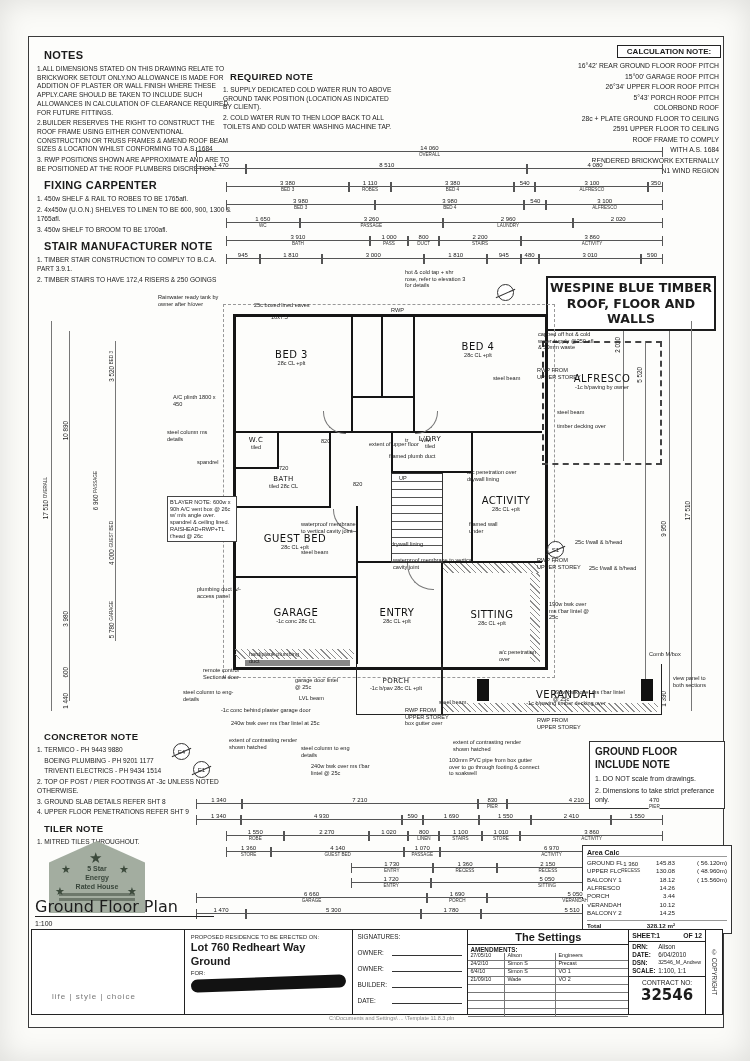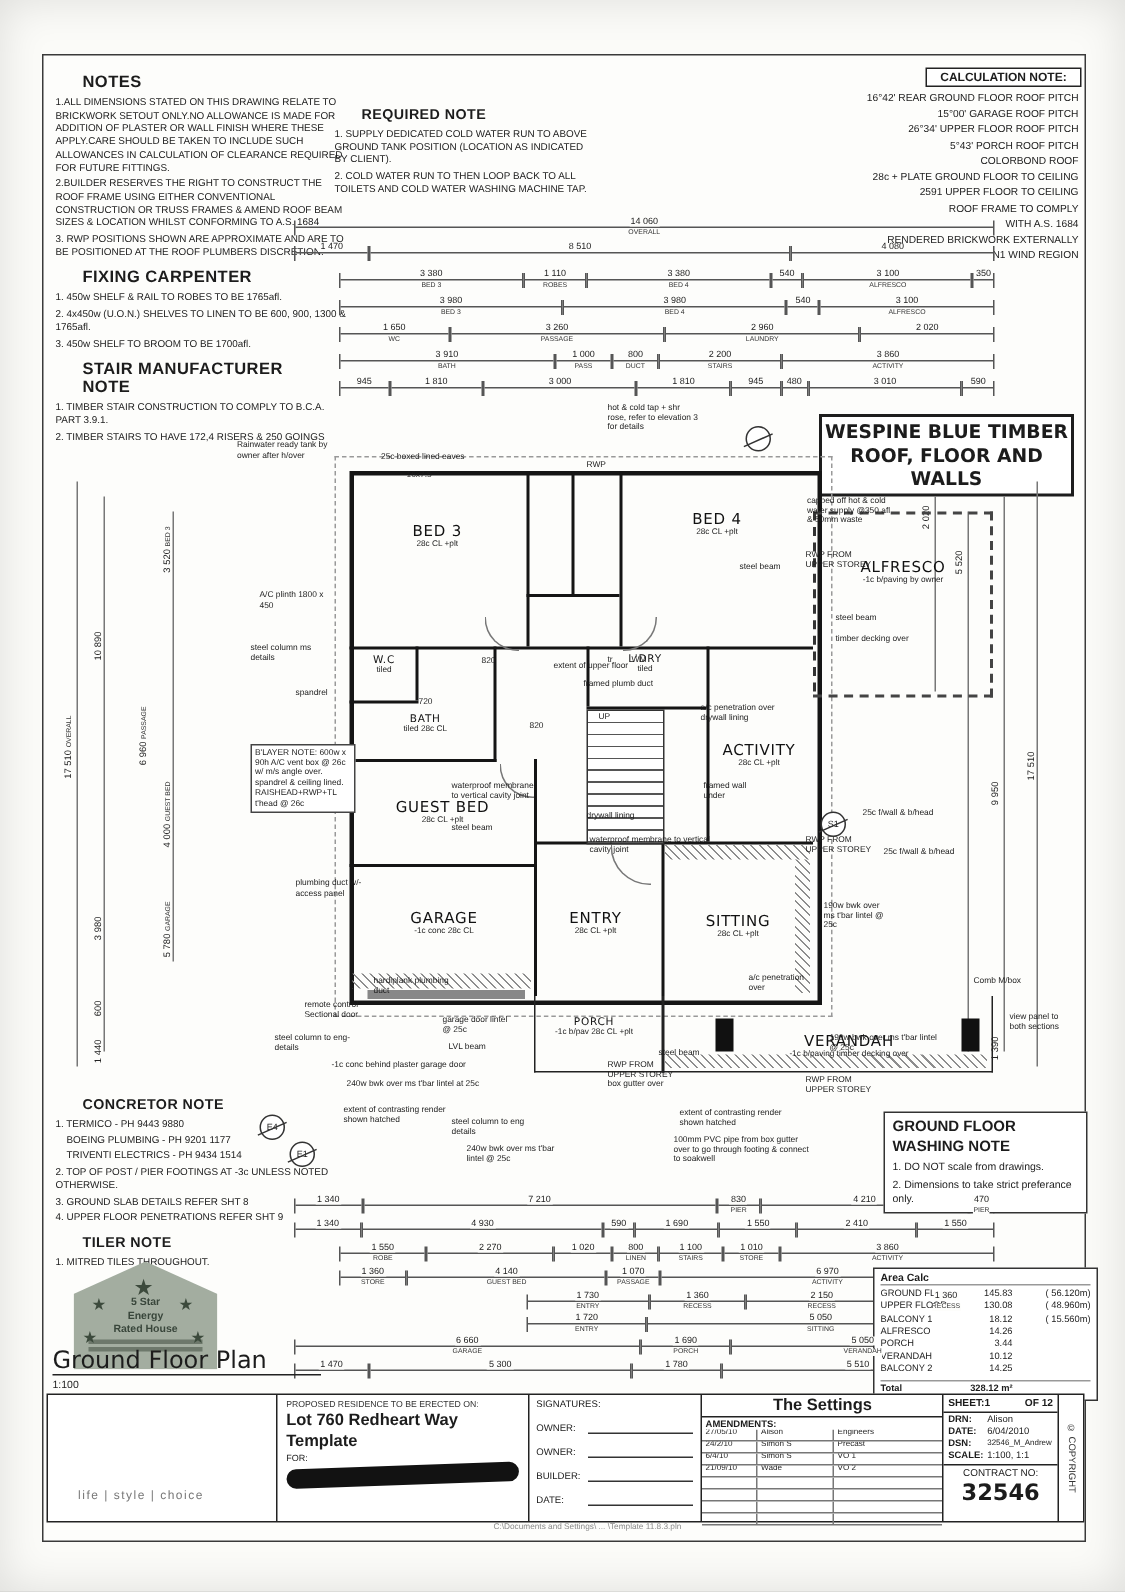--- a/index.html
+++ b/index.html
@@ -4,21 +4,21 @@
 <style>
   html,body{margin:0;padding:0;}
   body{background:#b9b9b6;font-family:"Liberation Sans",sans-serif;color:#1c1c1c;}
   .page{position:relative;width:750px;height:1061px;background:#fbfbf8;margin:0 auto;overflow:hidden;box-shadow:inset 0 0 30px rgba(0,0,0,.12);}
   .sheet{position:absolute;left:28px;top:36px;width:694px;height:990px;border:1px solid #3a3a3a;background:#fdfdfb;}
   .abs{position:absolute;}
   h1,h2,h3,p{margin:0;}
 
   
   .notes-col{position:absolute;left:8px;top:6px;width:196px;}
-  .nt-title{font-size:11px;font-weight:bold;letter-spacing:.3px;margin:6px 18px 4px;}
+  .nt-title{font-size:11px;font-weight:bold;letter-spacing:.3px;margin:6px 7px 4px;}
   .nt-title.sm{font-size:9.5px;}
   .nt-line{font-size:6.6px;line-height:1.32;color:#222;margin-bottom:2px;white-space:pre-wrap;}
   .plumber{position:absolute;left:194px;top:28px;width:172px;}
   .powerbox{position:absolute;left:372px;top:44px;width:128px;border:1px solid #333;outline:1px solid #333;outline-offset:2px;text-align:center;padding:3px 2px;background:#fff;}
   .powerbox .p1{font-size:11px;font-weight:bold;font-family:"DejaVu Sans",sans-serif;}
   .powerbox .p2{font-size:7.5px;}
   .powerbox .p3{font-size:6.5px;}
   .sup-title{position:absolute;left:588px;top:8px;width:102px;border:1.5px solid #222;font-size:8px;font-weight:bold;text-align:center;padding:1px 0;background:#fff;}
   .sup-lines{position:absolute;left:500px;top:24px;width:190px;text-align:right;font-size:6.8px;line-height:1.55;color:#222;}
   .wespine{position:absolute;left:517px;top:239px;width:166px;border:2px solid #1d1d1d;text-align:center;font-weight:bold;font-size:12.5px;line-height:1.25;padding:2px 0;background:#fff;font-family:"DejaVu Sans",sans-serif;}
@@ -695,21 +695,21 @@
     </div>
   </div>
 
   <div class="gfp">
     <div class="t">Ground Floor Plan</div>
     <div class="s">1:100</div>
   </div>
 
   <div class="gennote">
     <div class="g1">GROUND FLOOR</div>
-    <div class="g1">WASHING NOTE</div>
+    <div class="g1">INCLUDE NOTE</div>
     <div>
 
     <p class="gl"><span>1. DO NOT scale from drawings.</span></p>
           <p class="gl"><span>2. Dimensions to take strict preferance only.</span></p>
         </div>
   </div>
 
   <div class="areacalc">
     <div class="at">Area Calc</div>
     <div>
@@ -757,21 +757,21 @@
         </div>
   </div>
 
   <div class="tblock">
     <div class="tcell c-apg">
       <div class="apgtag">life | style | choice</div>
     </div>
     <div class="tcell c-addr">
       <div class="erected">PROPOSED RESIDENCE TO BE ERECTED ON:</div>
       <div class="lot">Lot 760 Redheart Way</div>
-      <div class="lot">Template</div>
+      <div class="lot">Ground</div>
       <div class="forl">FOR:</div>
       <div class="redact"></div>
     </div>
     <div class="tcell c-sign">
       <div>SIGNATURES:</div>
       <div class="sigrow">
             <span class="lab">OWNER:</span>
             <span class="line"></span>
           </div>
       <div class="sigrow">

